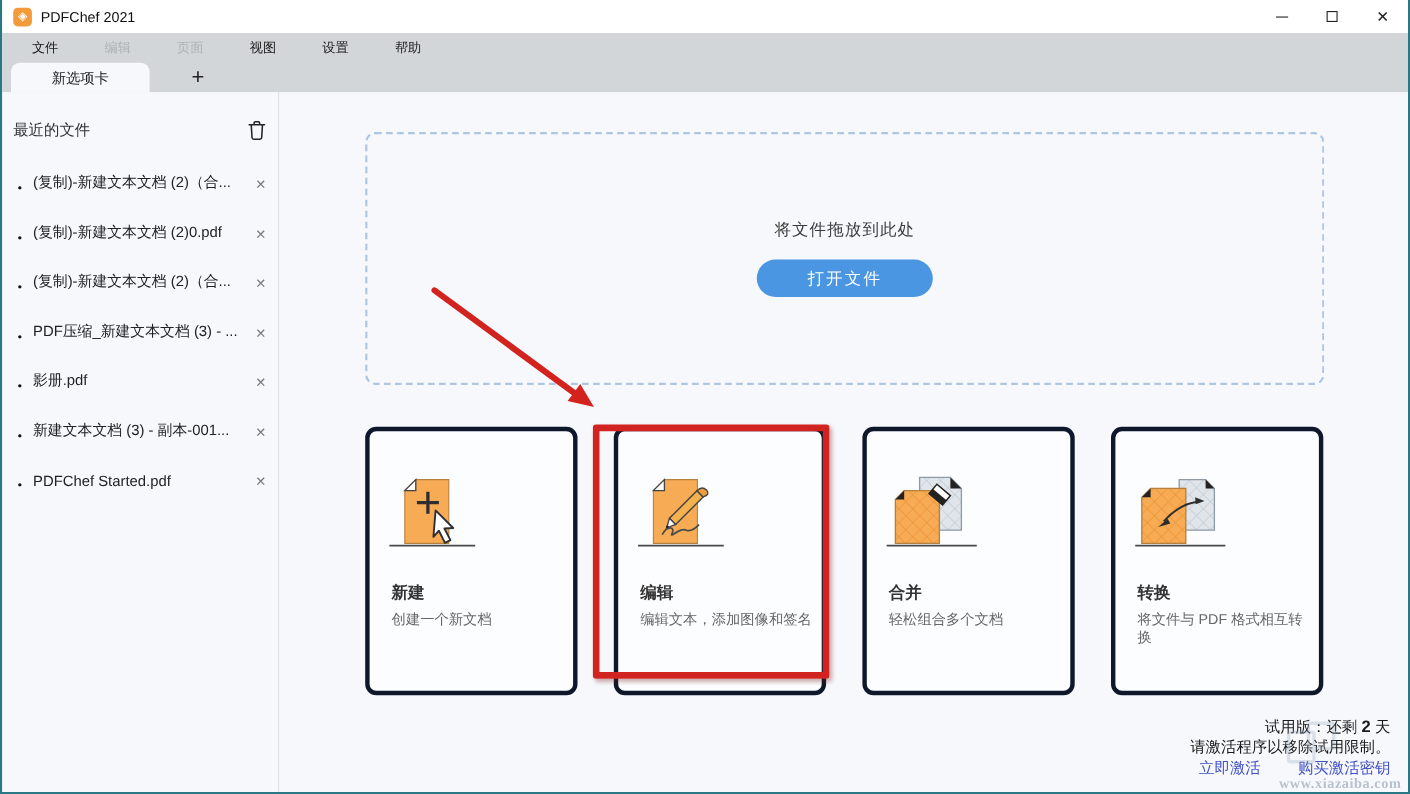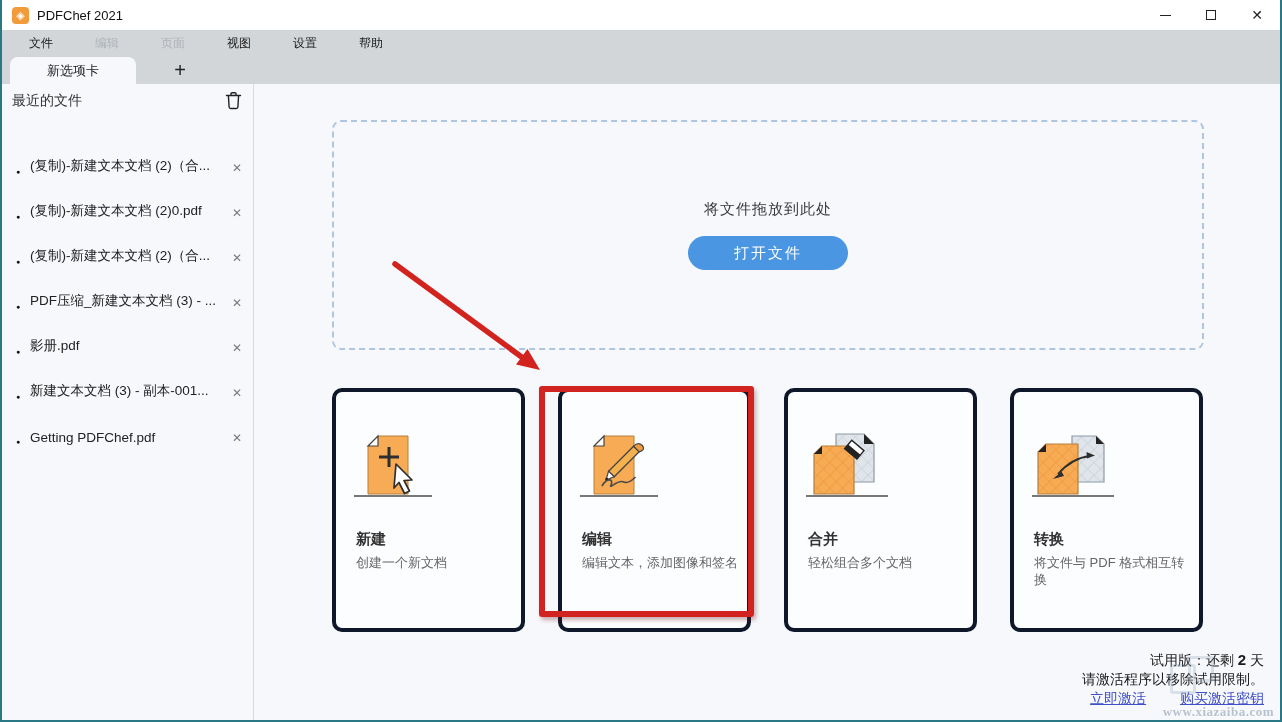--- a/index.html
+++ b/index.html
@@ -20,21 +20,21 @@
   .graybar { position:absolute; left:0; top:30px; width:100%; height:54px; background:#d3d6d9; }
   .menurow { position:absolute; left:0; top:0; height:27px; display:flex; padding-left:22px; }
   .menuitem { width:34px; margin-right:32px; font-size:12px; line-height:26px; color:#1a1a1a; text-align:center; cursor:default; }
   .menuitem.disabled { color:#adb2b7; }
   .tab-active { position:absolute; left:8px; top:27px; width:126px; height:27px; background:#f7f8fc;
                 border-radius:8px 8px 0 0; font-size:13px; color:#222; text-align:center; line-height:28px; }
   .tab-new { position:absolute; left:164px; top:27px; width:28px; height:27px; font-size:20px; color:#222;
              text-align:center; line-height:26px; font-weight:400; }
   
   .sidebar { position:absolute; left:0; top:84px; width:252px; bottom:0; background:#f7f8fc; border-right:1px solid #d9dadc; }
-  .sb-header { position:relative; height:34px; }
+  .sb-header { position:relative; height:34px;margin-top:18px; }
   .sb-title { position:absolute; left:10px; top:8px; font-size:14px; color:#333; }
   .sb-trash { position:absolute; right:10px; top:7px; width:18px; height:20px; cursor:pointer; }
   .filelist { position:absolute; left:0; top:46px; right:0; }
   .file-row { display:flex; align-items:flex-end; height:45px; padding-left:14px; padding-right:6px; cursor:pointer; }
   .bullet { width:14px; font-size:7px; color:#111; flex:0 0 auto; }
   .fname { flex:1; font-size:13.5px; color:#222; white-space:nowrap; overflow:hidden; }
   .fclose { width:20px; text-align:center; font-size:12px; color:#7a7a7a; flex:0 0 auto; }
   
   .main { position:absolute; left:252px; top:84px; right:0; bottom:0; background:#f7f8fc; }
   .dropzone { position:absolute; left:78px; top:36px; width:872px; height:230px;
@@ -44,21 +44,21 @@
              background:#4a96e2; border:none; border-radius:17px; color:#fff; font-size:15px; letter-spacing:2px; cursor:pointer;
              font-family:inherit; }
   .cards { position:absolute; left:78px; top:304px; display:flex; gap:33px; }
   .card { position:relative; width:193px; height:244px; background:#fcfdff; border:4px solid #0f172a; border-radius:10px; cursor:pointer; }
   .card-icon { position:absolute; left:10px; top:38px; }
   .card-title { position:absolute; left:20px; top:138px; font-size:15px; font-weight:bold; color:#333; }
   .card-sub { position:absolute; left:20px; top:162px; right:8px; font-size:13px; color:#666; line-height:17px; }
   
   .trial { position:absolute; right:16px; bottom:12px; text-align:right; font-size:14px; color:#1a1a1a; line-height:19px; }
   .trial b { font-size:15px; }
-  .trial-link { color:#4050c8; text-decoration:underline; cursor:pointer; }
+  .trial-link { color:#4050c8; cursor:pointer; }
   .trial-link + .trial-link { margin-left:30px; }
   
   .highlight-box { position:absolute; left:537px; top:386px; width:215px; height:231px;
                    border:6px solid #d12420; border-radius:3px; box-shadow:2px 3px 4px rgba(110,20,20,.35);
                    pointer-events:none; z-index:6; }
   .arrow-svg { position:absolute; left:375px; top:252px; pointer-events:none; z-index:7; }
   .watermark { position:absolute; right:6px; bottom:0; font-size:13px; font-weight:bold; letter-spacing:.5px;
                color:rgba(158,173,190,.75); text-shadow:0 1px 0 rgba(255,255,255,.8); pointer-events:none; z-index:8;font-family:Liberation Serif, serif; }
   .wm-logo { position:absolute; right:64px; bottom:18px; width:46px; height:46px; opacity:.28; pointer-events:none; z-index:8; }
   .wm-logo span { position:absolute; border:3px solid #8fa3b8; }
@@ -148,21 +148,21 @@
         <span class="fname">影册.pdf</span>
         <span class="fclose">✕</span>
       </div>
       <div class="file-row">
         <span class="bullet">●</span>
         <span class="fname">新建文本文档 (3) - 副本-001...</span>
         <span class="fclose">✕</span>
       </div>
       <div class="file-row">
         <span class="bullet">●</span>
-        <span class="fname">Getting PDFChef.pdf</span>
+        <span class="fname">PDFChef Started.pdf</span>
         <span class="fclose">✕</span>
       </div>
     </div>
   </div>
 
   <div class="main">
     <div class="dropzone">
       <div class="drophint">将文件拖放到此处</div>
       <button class="openbtn">打开文件</button>
     </div>

